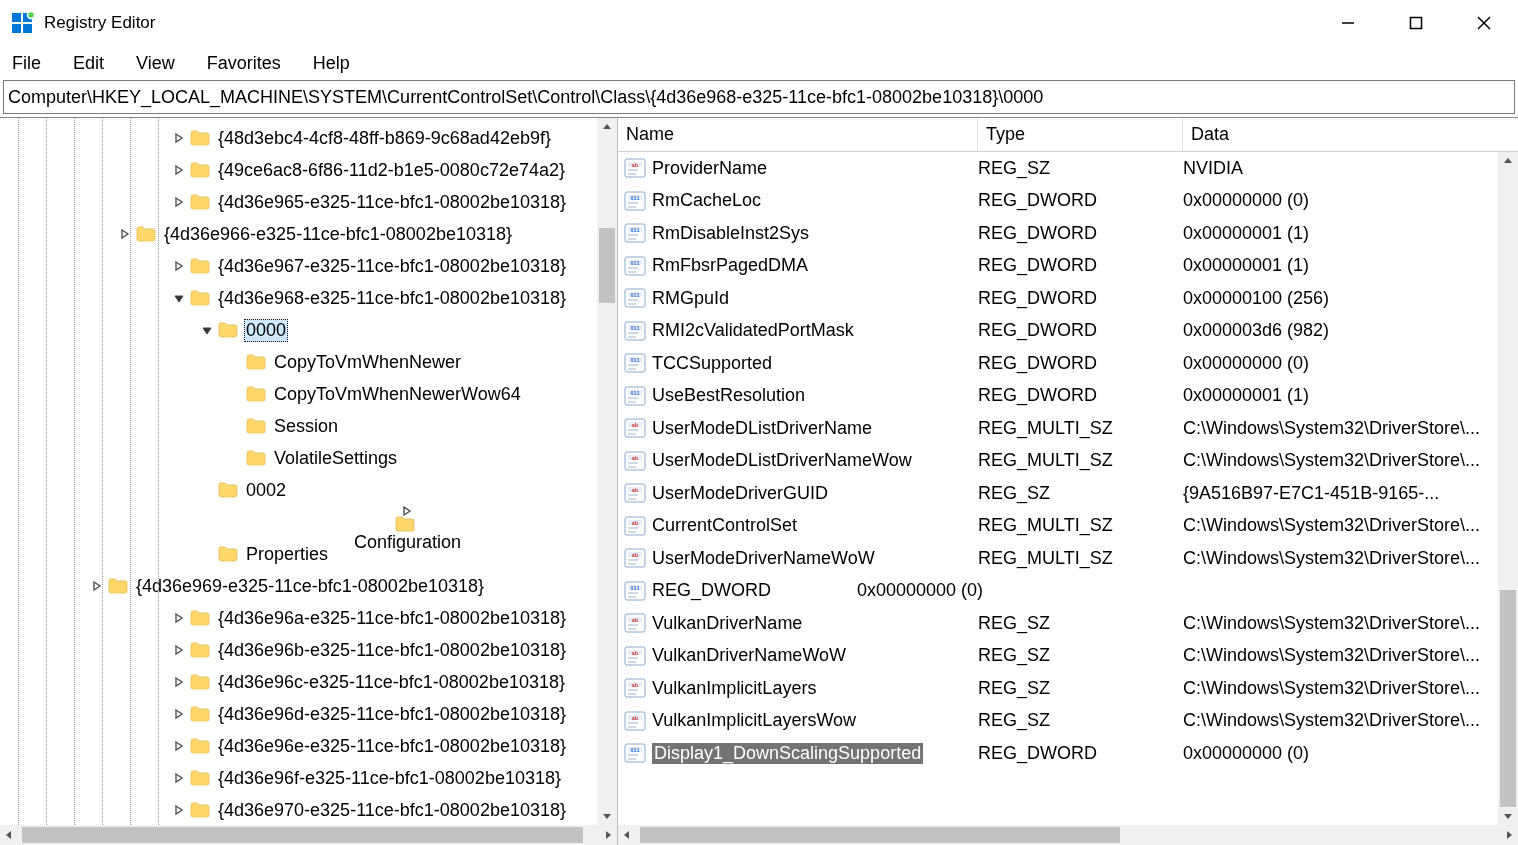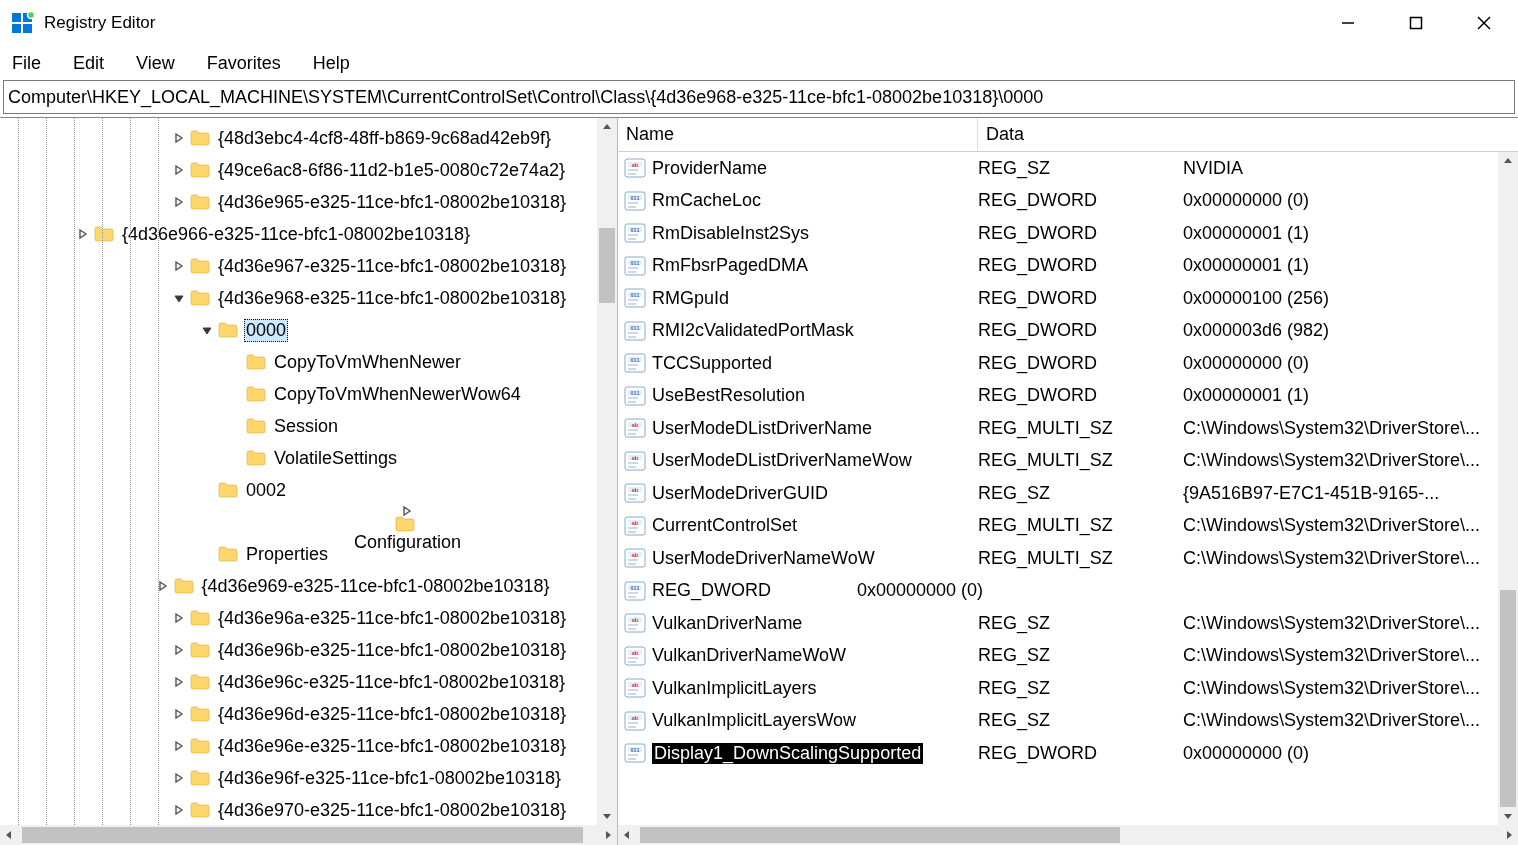--- a/index.html
+++ b/index.html
@@ -58,21 +58,21 @@
 .lh-col.type { width: 205px; }
 .lh-col.data { flex: 1; border-right:none; }
 
 .list-body { flex:1; overflow:hidden; position:relative; }
 .list-rows { font-size:18px; }
 .lrow { height: 32.5px; display:flex; align-items:center; }
 .lrow .ic { width: 26px; display:flex; align-items:center; justify-content:center; margin-left:4px; margin-right:4px; }
 .lrow .nm { width: 326px; overflow:hidden; white-space:nowrap; padding-right:4px; }
 .lrow .tp { width: 205px; overflow:hidden; white-space:nowrap; }
 .lrow .dt { flex:1; overflow:hidden; white-space:nowrap; }
-.lrow.selected .nm span { background:#000000; color:#fff; padding:1px 2px; }
+.lrow.selected .nm span { background:#737373; color:#fff; padding:1px 2px; }
 
 .list-panel .vscroll { position:absolute; right:0; top:34px; bottom:20px; width:20px; background:#f0f0f0; }
 </style>
 </head>
 <body>
 
 <div class="title-bar">
   <div class="app-icon">
     <svg width="24" height="24" viewBox="0 0 24 24">
       <rect x="2" y="2" width="9" height="9" fill="#0078d7"></rect>
@@ -158,21 +158,21 @@
                 <path d="M2 1 L8 5 L2 9 Z" fill="none" stroke="#555" stroke-width="1.4"></path>
               </svg>
             </div>
             <div class="folder-icon">
               <svg width="20" height="16" viewBox="0 0 20 16">
                 <path d="M1 3 Q1 1 3 1 L7 1 L9 3 L17 3 Q19 3 19 5 L19 13 Q19 15 17 15 L3 15 Q1 15 1 13 Z" fill="#ffd76b" stroke="#d8a93a" stroke-width="0.6"></path>
               </svg>
             </div>
             <div class="tree-label">{4d36e965-e325-11ce-bfc1-08002be10318}</div>
           </div>
-          <div class="tree-row" style="padding-left: 74px;">
+          <div class="tree-row" style="padding-left: 116px;">
             <div class="tree-expander">
               <svg width="10" height="10" viewBox="0 0 10 10">
                 <path d="M2 1 L8 5 L2 9 Z" fill="none" stroke="#555" stroke-width="1.4"></path>
               </svg>
             </div>
             <div class="folder-icon">
               <svg width="20" height="16" viewBox="0 0 20 16">
                 <path d="M1 3 Q1 1 3 1 L7 1 L9 3 L17 3 Q19 3 19 5 L19 13 Q19 15 17 15 L3 15 Q1 15 1 13 Z" fill="#ffd76b" stroke="#d8a93a" stroke-width="0.6"></path>
               </svg>
             </div>
@@ -277,21 +277,21 @@
           </div>
           <div class="tree-row" style="padding-left: 198px;">
             <div class="tree-expander"></div>
             <div class="folder-icon">
               <svg width="20" height="16" viewBox="0 0 20 16">
                 <path d="M1 3 Q1 1 3 1 L7 1 L9 3 L17 3 Q19 3 19 5 L19 13 Q19 15 17 15 L3 15 Q1 15 1 13 Z" fill="#ffd76b" stroke="#d8a93a" stroke-width="0.6"></path>
               </svg>
             </div>
             <div class="tree-label">Properties</div>
           </div>
-          <div class="tree-row" style="padding-left: 88px; justify-content: center;">
+          <div class="tree-row" style="padding-left: 88px;">
             <div class="tree-expander">
               <svg width="10" height="10" viewBox="0 0 10 10">
                 <path d="M2 1 L8 5 L2 9 Z" fill="none" stroke="#555" stroke-width="1.4"></path>
               </svg>
             </div>
             <div class="folder-icon">
               <svg width="20" height="16" viewBox="0 0 20 16">
                 <path d="M1 3 Q1 1 3 1 L7 1 L9 3 L17 3 Q19 3 19 5 L19 13 Q19 15 17 15 L3 15 Q1 15 1 13 Z" fill="#ffd76b" stroke="#d8a93a" stroke-width="0.6"></path>
               </svg>
             </div>
@@ -416,20 +416,21 @@
           <svg width="10" height="10">
             <path d="M3 1 L8 5 L3 9 Z" fill="#555"></path>
           </svg>
         </div>
     </div>
   </div>
 
   <div class="list-panel">
     <div class="list-header">
       <div class="lh-col name">Name</div>
+      <div class="lh-col type">Type</div>
       <div class="lh-col data">Data</div>
     </div>
     <div class="list-body">
       <div class="list-rows" id="list-rows">
           <div class="lrow">
             <div class="ic">
               <svg width="22" height="22" viewBox="0 0 22 22">
                 <rect x="1" y="2" width="20" height="18" rx="2" fill="#fff" stroke="#8aa9cf"></rect>
                 <rect x="4" y="5" width="14" height="5" rx="1" fill="#e6eef9"></rect>
                 <text x="11" y="9.5" font-size="6" font-weight="bold" fill="#d04040" text-anchor="middle">ab</text>

